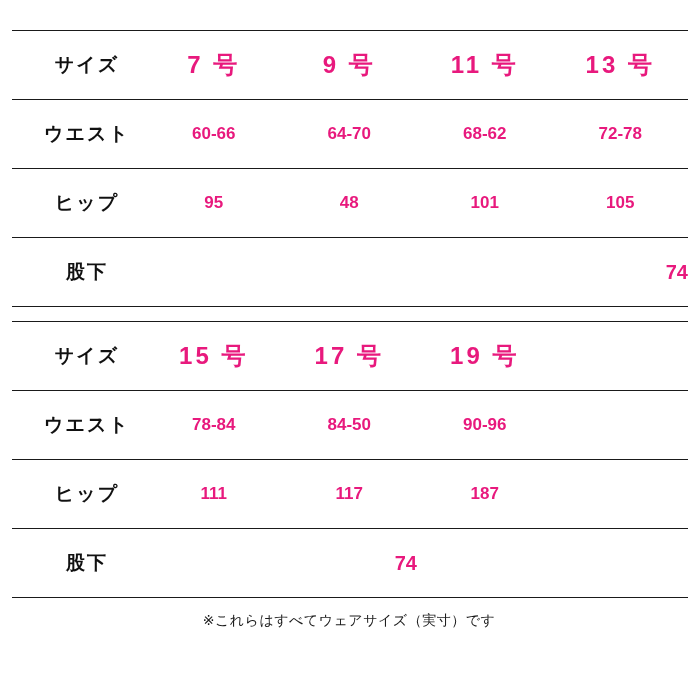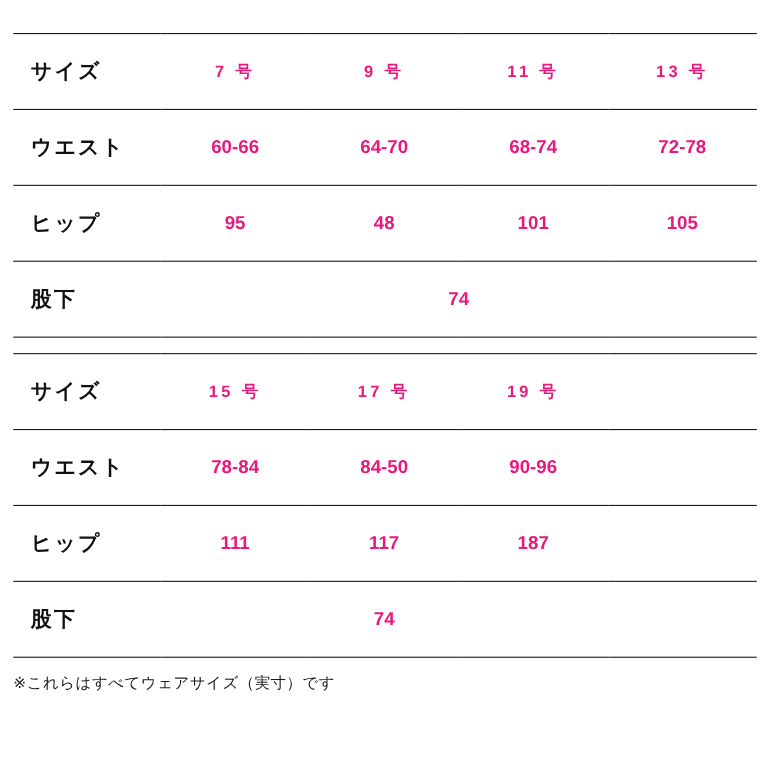--- a/index.html
+++ b/index.html
@@ -29,53 +29,53 @@
     padding: 0;
     height: 68px;
     vertical-align: middle;
     border-bottom: 1px solid #1a1a1a;
   }
   table.size-table tr:first-child td {
     border-top: 1px solid #1a1a1a;
   }
   .label-cell {
     width: 118px;
-    text-align: left;
+    text-align: center;
     padding-left: 16px !important;
     color: #111111;
     font-size: 19px;
     font-weight: bold;
     letter-spacing: 2px;
   }
   .val-cell {
     text-align: center;
     color: #e8197d;
     font-size: 17px;
     font-weight: bold;
   }
   .val-cell.size-head {
     letter-spacing: 3px;
-    font-size: 15px;
+    font-size: 24px;
   }
   .val-cell.empty {
     color: transparent;
   }
   .inseam-cell {
-    text-align: center;
+    text-align: right;
     color: #e8197d;
-    font-size: 17px;
+    font-size: 20px;
     font-weight: bold;
   }
   .spacer {
     height: 14px;
   }
   .note {
     margin-top: 14px;
     width: 676px;
-    text-align: left;
+    text-align: center;
     font-size: 14px;
     color: #1a1a1a;
     letter-spacing: 0.5px;
     padding-right: 2px;
     box-sizing: border-box;
   }
 </style>
 </head>
 <body>
 
@@ -87,21 +87,21 @@
       <td class="label-cell">サイズ</td>
       <td class="val-cell size-head">7 号</td>
       <td class="val-cell size-head">9 号</td>
       <td class="val-cell size-head">11 号</td>
       <td class="val-cell size-head">13 号</td>
     </tr>
     <tr>
       <td class="label-cell">ウエスト</td>
       <td class="val-cell">60-66</td>
       <td class="val-cell">64-70</td>
-      <td class="val-cell">68-74</td>
+      <td class="val-cell">68-62</td>
       <td class="val-cell">72-78</td>
     </tr>
     <tr>
       <td class="label-cell">ヒップ</td>
       <td class="val-cell">95</td>
       <td class="val-cell">48</td>
       <td class="val-cell">101</td>
       <td class="val-cell">105</td>
     </tr>
     <tr>

